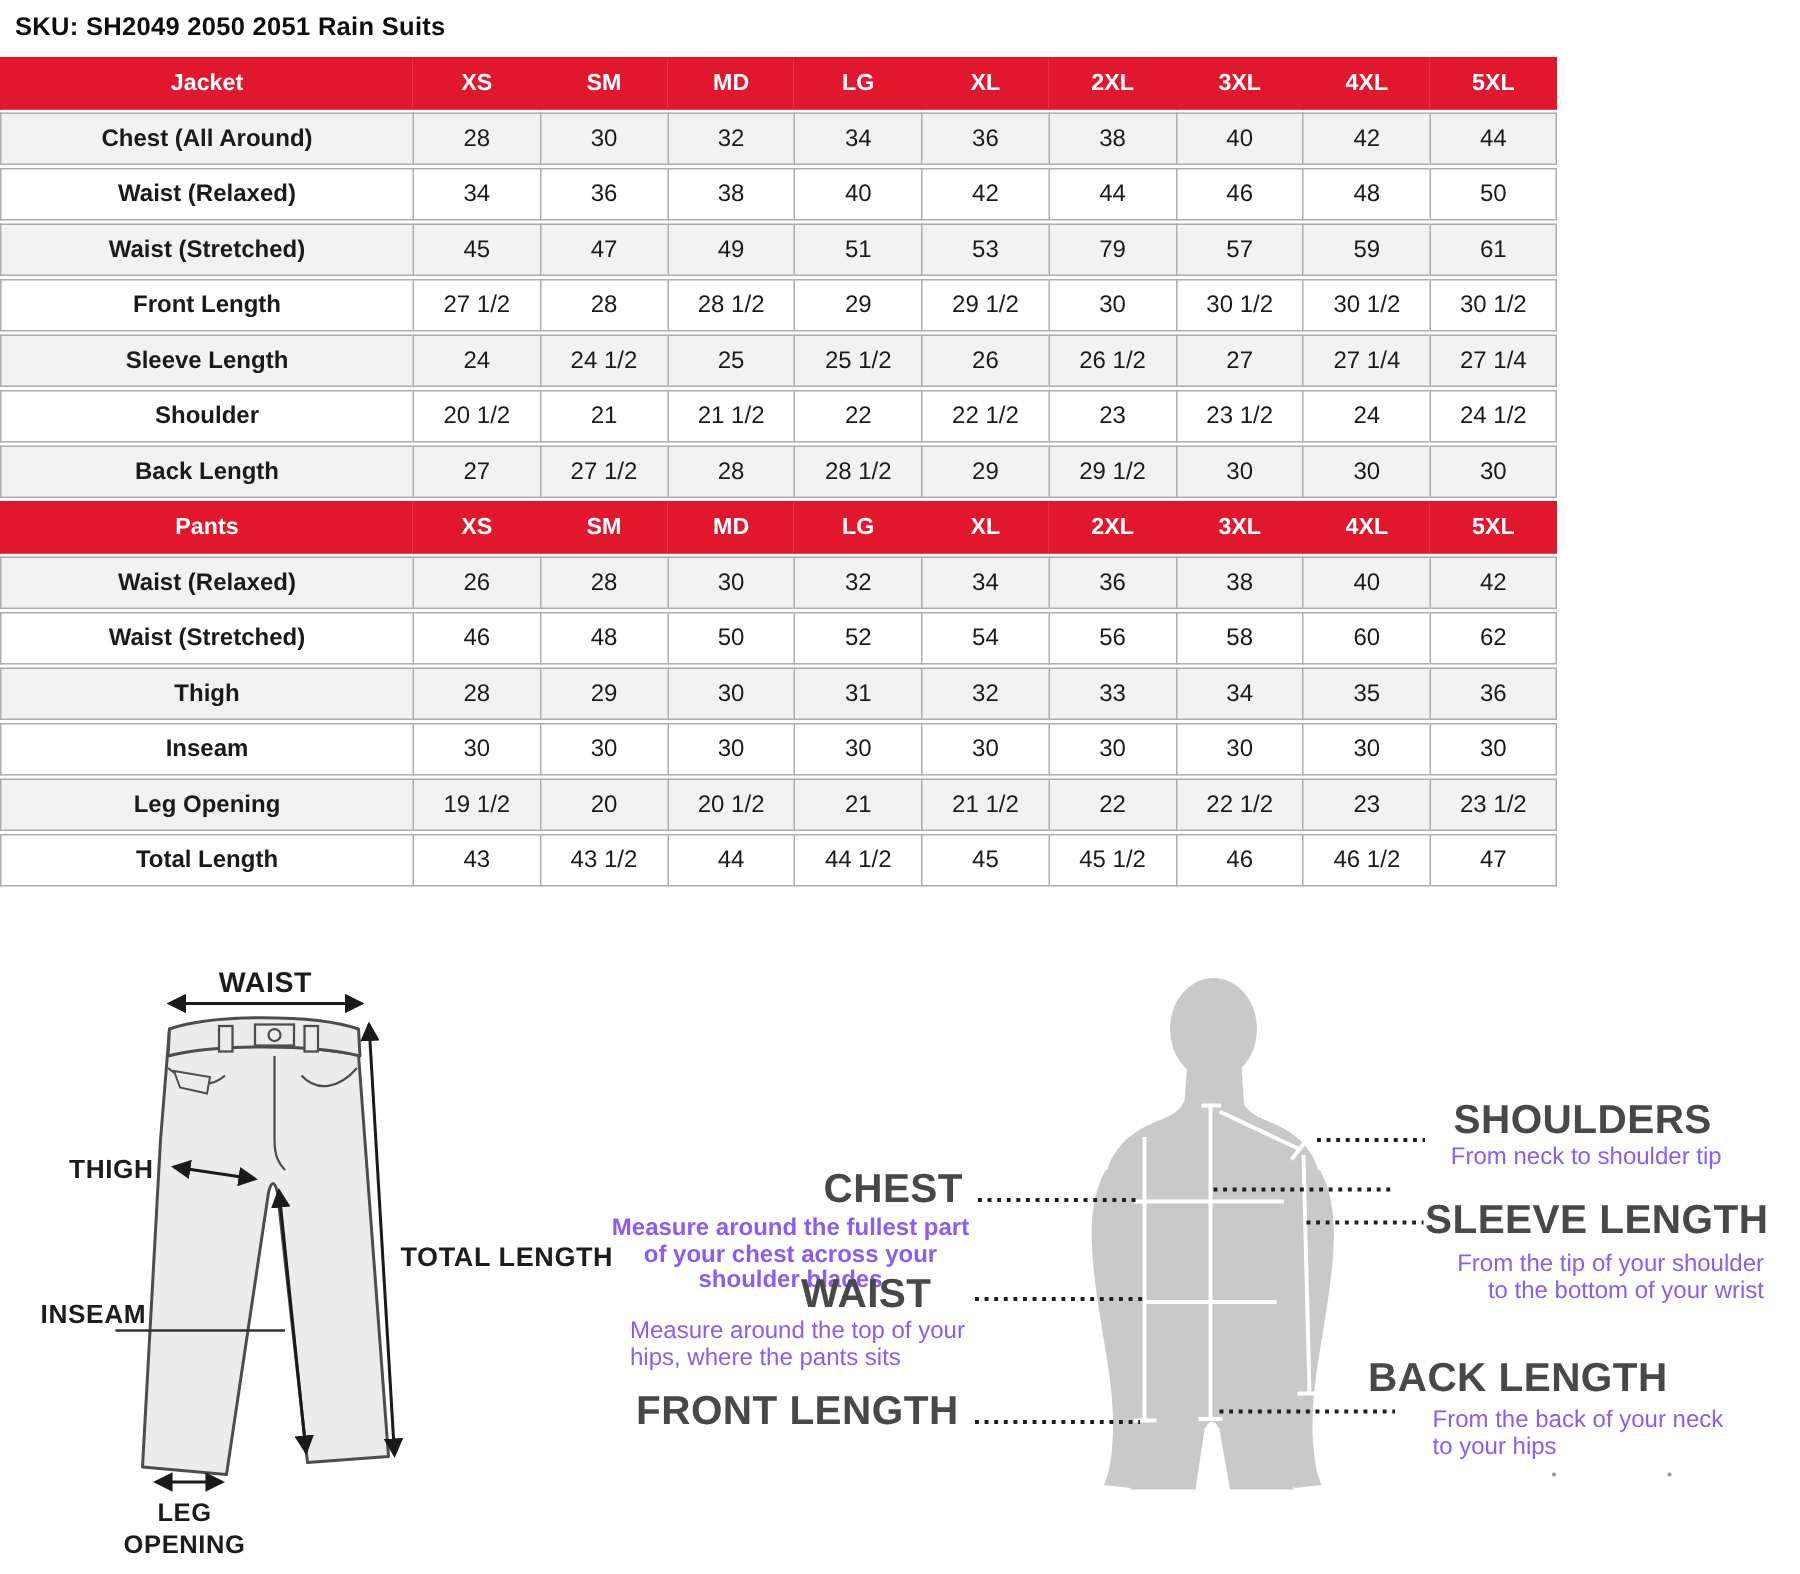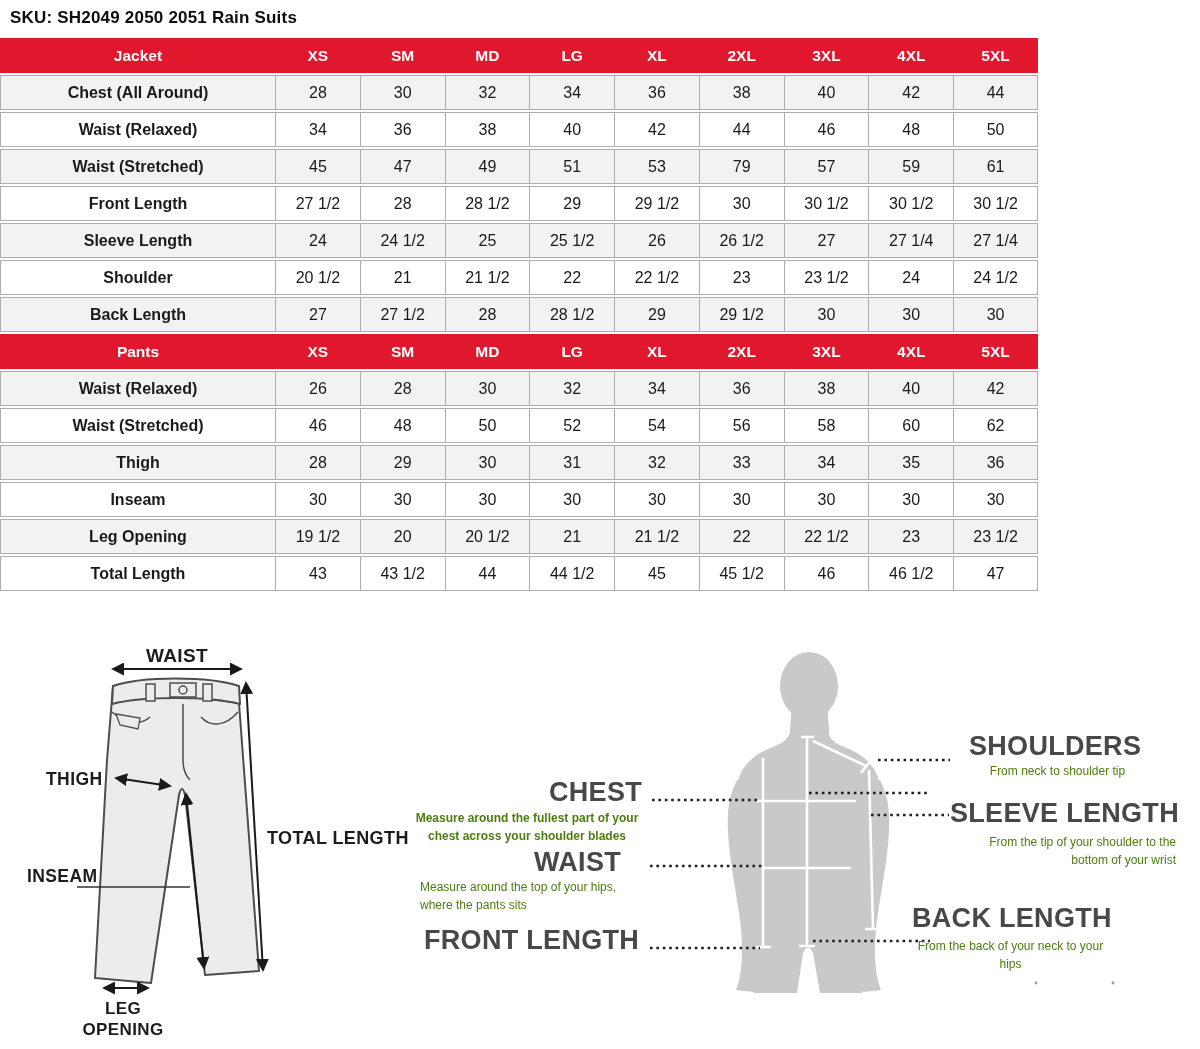--- a/index.html
+++ b/index.html
@@ -37,27 +37,27 @@
   .canvas { position:absolute; left:0; top:0; pointer-events:none; }
   
   .plabel { position:absolute; font-weight:bold; color:#1c1c1c; font-size:17.5px; letter-spacing:.4px; }
   .plabel.waist   { left:110px; top:645px; width:134px; text-align:center; font-size:19px; }
   .plabel.thigh   { left:46px;  top:769px; }
   .plabel.inseam  { left:27px;  top:866px; }
   .plabel.total   { left:267px; top:828px; font-size:18px; }
   .plabel.legopen { left:72px;  top:998px; width:102px; text-align:center; line-height:21px; font-size:17px; }
   
   .mtitle { position:absolute; font-weight:bold; font-size:27px; color:#484848; letter-spacing:.3px; white-space:nowrap; }
-  .mdesc  { position:absolute; font-size:12px; color:#4d7c0f; line-height:17.5px; }
+  .mdesc  { position:absolute; font-size:16px; color:#8b5cf6; line-height:17.5px; }
   .t-chest  { left:549px; top:777px; }       .d-chest  { left:402px; top:810px; width:250px; text-align:center;font-weight:bold; }
   .t-waist  { left:534px; top:847px; }       .d-waist  { left:420px; top:879px; width:232px; }
   .t-front  { left:424px; top:925px; }       .d-front  { left:452px; top:963px; width:200px; text-align:center; }
   .t-should { left:953px; top:731px;margin-left:16px; }       .d-should { left:950px; top:763px; width:215px; text-align:center; }
   .t-sleeve { left:950px; top:798px; }       .d-sleeve { left:966px; top:834px; width:210px; text-align:right; }
-  .t-back   { left:912px; top:903px; }       .d-back   { left:908px; top:938px; width:205px; text-align:center; }
+  .t-back   { left:912px; top:903px; }       .d-back   { left:955px; top:938px; width:205px; }
 </style>
 </head>
 <body>
 
 <div class="page" style="--red: #E1172D; --rowalt: #F2F2F2; --border: #ADADAD;">
 
   <div class="title">SKU: SH2049 2050 2051 Rain Suits</div>
 
   <table class="size-table">
     <colgroup>

